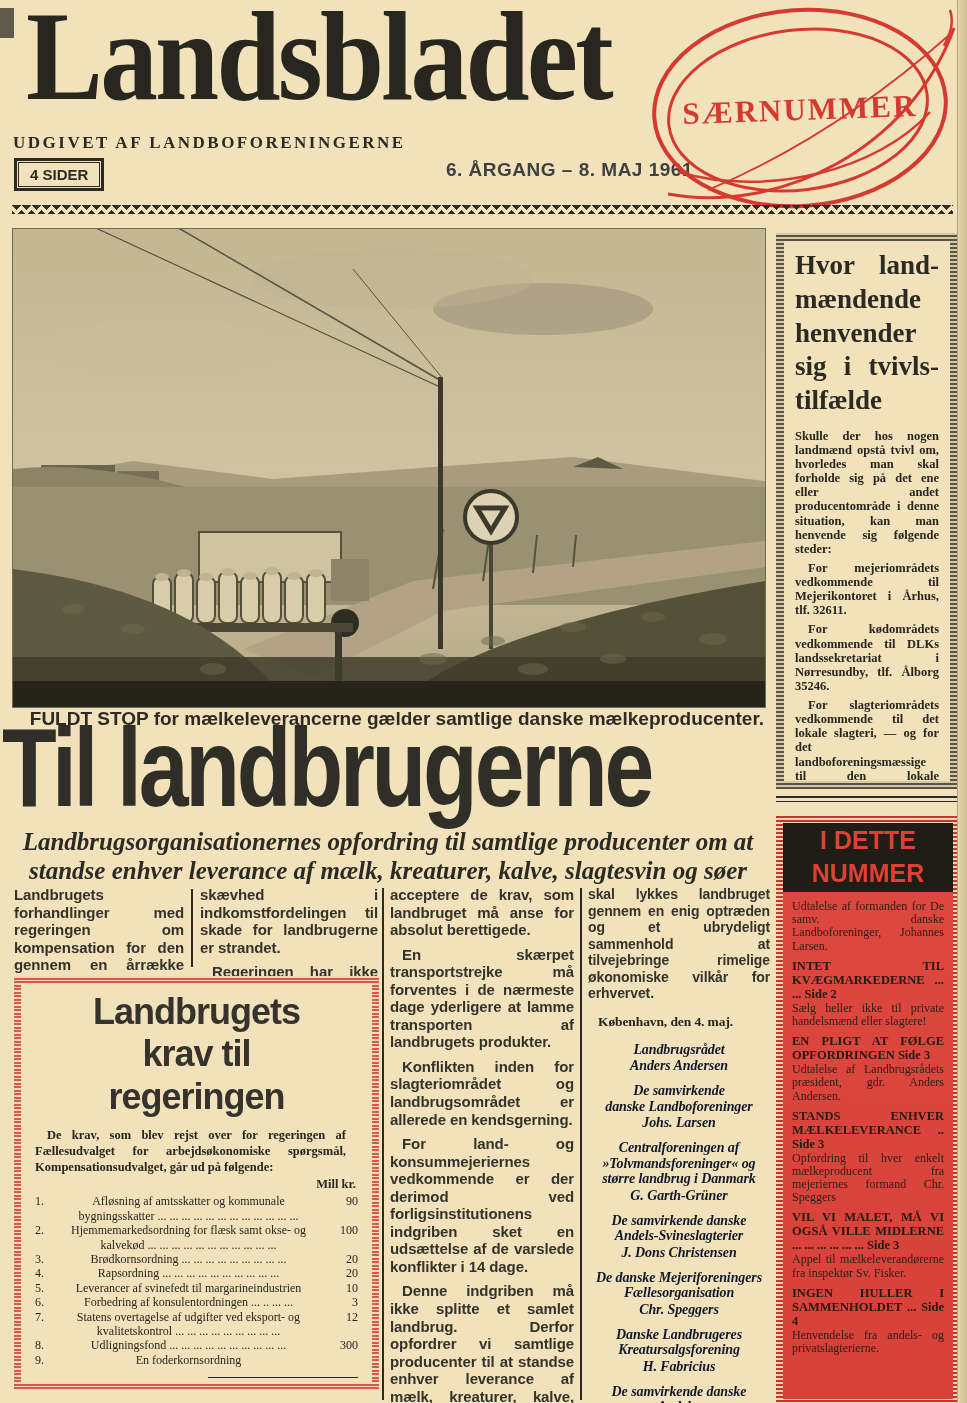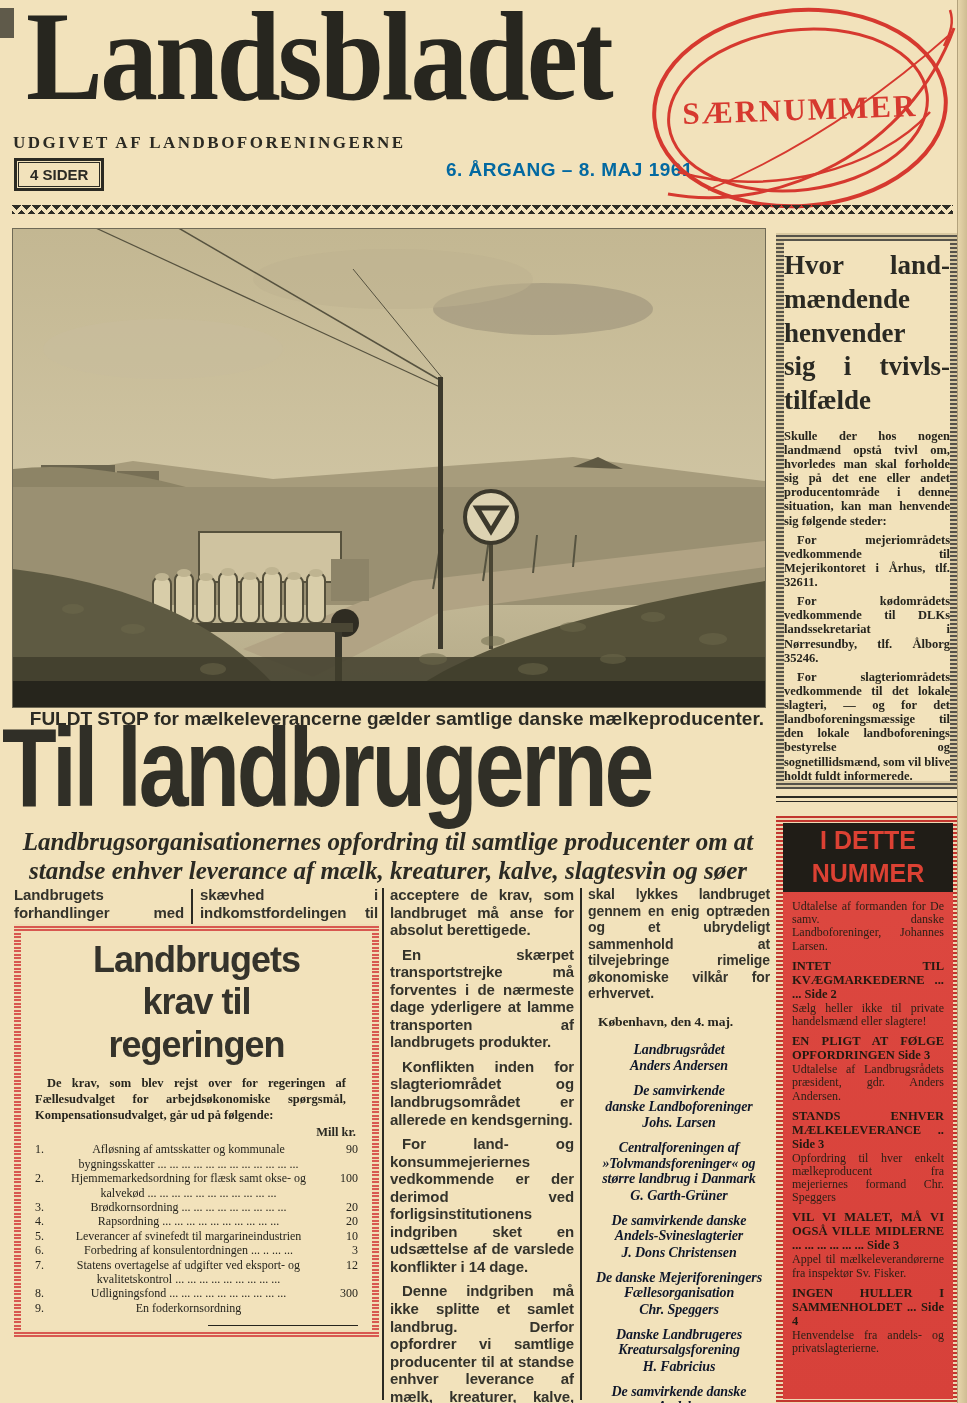--- a/index.html
+++ b/index.html
@@ -8,21 +8,21 @@
   .preline{white-space:pre-line;}
   
   .masthead-title{position:absolute;left:26px;top:-14px;margin:0;font-family:"Liberation Serif",serif;
     font-weight:bold;font-size:128px;line-height:1.1;letter-spacing:-3px;color:#27261f;
     transform:scaleX(.90);transform-origin:left top;white-space:nowrap;}
   .publisher{position:absolute;left:13px;top:133px;font-weight:bold;
     font-size:17px;letter-spacing:2.5px;color:#2b2a23;}
   .pages-badge{position:absolute;left:14px;top:158px;border:3px solid #2b2a23;padding:5px 13px;
     font-family:"Liberation Sans",sans-serif;font-weight:bold;font-size:15px;box-shadow:inset 0 0 0 1px #f2e2bb, inset 0 0 0 2px #2b2a23;}
   .issue-line{position:absolute;left:446px;top:159px;font-family:"Liberation Sans",sans-serif;
-    font-weight:bold;font-size:19px;letter-spacing:.5px;color:#0369a1;}
+    font-weight:bold;font-size:19px;letter-spacing:.5px;color:#404040;}
   .stamp{position:absolute;left:648px;top:2px;width:318px;height:214px;}
   .zigzag{position:absolute;left:12px;top:205px;width:941px;height:9px;
     background:
       linear-gradient(135deg,#2e2d26 25%,transparent 25%) -5px 0,
       linear-gradient(225deg,#2e2d26 25%,transparent 25%) -5px 0,
       linear-gradient(315deg,#2e2d26 25%,transparent 25%),
       linear-gradient(45deg,#2e2d26 25%,transparent 25%);
     background-size:10px 10px;background-repeat:repeat-x;}
   .smudge{position:absolute;left:0;top:8px;width:14px;height:30px;background:#3a382e;opacity:.8;}
   
@@ -50,38 +50,38 @@
   .vr-2{left:580px;top:888px;height:512px;}
   .col-mid{left:390px;top:886px;width:184px;}
   .col-right{left:588px;top:886px;width:182px;font-size:14px;line-height:1.18;}
   .col-right .lead{margin-bottom:12px;}
   .dateline{font-family:"Liberation Serif",serif;font-weight:bold;font-size:13.5px;
     text-align:left;padding-left:10px;margin-bottom:12px;color:#26251e;}
   .sig{font-family:"Liberation Serif",serif;font-weight:bold;font-style:italic;
     text-align:center;font-size:14px;line-height:1.12;margin-bottom:9px;color:#0f172a;}
   .sig-name{margin-top:1px;}
   
-  .kravbox{position:absolute;left:14px;top:924px;width:365px;height:413px;box-sizing:border-box;
+  .kravbox{position:absolute;left:14px;top:976px;width:365px;height:413px;box-sizing:border-box;
     border:7px solid transparent;padding:8px 14px 6px 14px;overflow:hidden;
     background:linear-gradient(#f2e2bb,#f2e2bb) padding-box,
       repeating-linear-gradient(0deg,#d85850 0 2px,#f0ddb6 2px 3.5px) border-box;}
   .ktitle{font-family:"Liberation Sans",sans-serif;font-weight:bold;font-size:36px;
     line-height:1.18;text-align:center;letter-spacing:-1px;color:#35332b;}
   .kintro{margin:9px 12px 2px 0;font-weight:bold;font-size:12.5px;line-height:1.28;
     text-align:justify;text-indent:12px;color:#26251e;}
   .kmill{text-align:right;font-weight:bold;font-size:12.5px;padding-right:2px;margin:1px 0 2px 0;}
   .krow{display:flex;font-size:12px;line-height:1.2;color:#26251e;}
   .kno{width:18px;flex:none;}
   .klab{flex:1;text-align:center;}
   .kval{width:34px;flex:none;text-align:right;}
   .ktotal{display:flex;justify-content:flex-end;gap:8px;margin:10px 0 0 auto;width:150px;
     border-top:1.5px solid #26251e;padding-top:4px;font-size:12.5px;}
   
   .sidebox{position:absolute;left:776px;top:233px;width:182px;height:556px;box-sizing:border-box;
-    border:8px solid transparent;padding:8px 0;overflow:hidden;
+    border:8px solid transparent;padding:8px 11px;overflow:hidden;
     background:linear-gradient(#f2e2bb,#f2e2bb) padding-box,
       repeating-linear-gradient(0deg,#56534a 0 2px,#d9c9a1 2px 4px) border-box;}
   .stitle{font-weight:bold;font-size:27px;line-height:1.25;text-align:justify;
     text-align-last:justify;color:#2b2a23;margin-bottom:11px;}
   .sidebox p{margin:0 0 5px 0;font-weight:bold;font-size:12.5px;line-height:1.13;
     text-align:justify;color:#26251e;}
   .sidebox p.find{text-indent:13px;}
   .rule-a{position:absolute;left:776px;top:796px;width:182px;height:2px;background:#2b2a23;}
   .rule-b{position:absolute;left:776px;top:801px;width:182px;height:1px;background:#2b2a23;}
   

